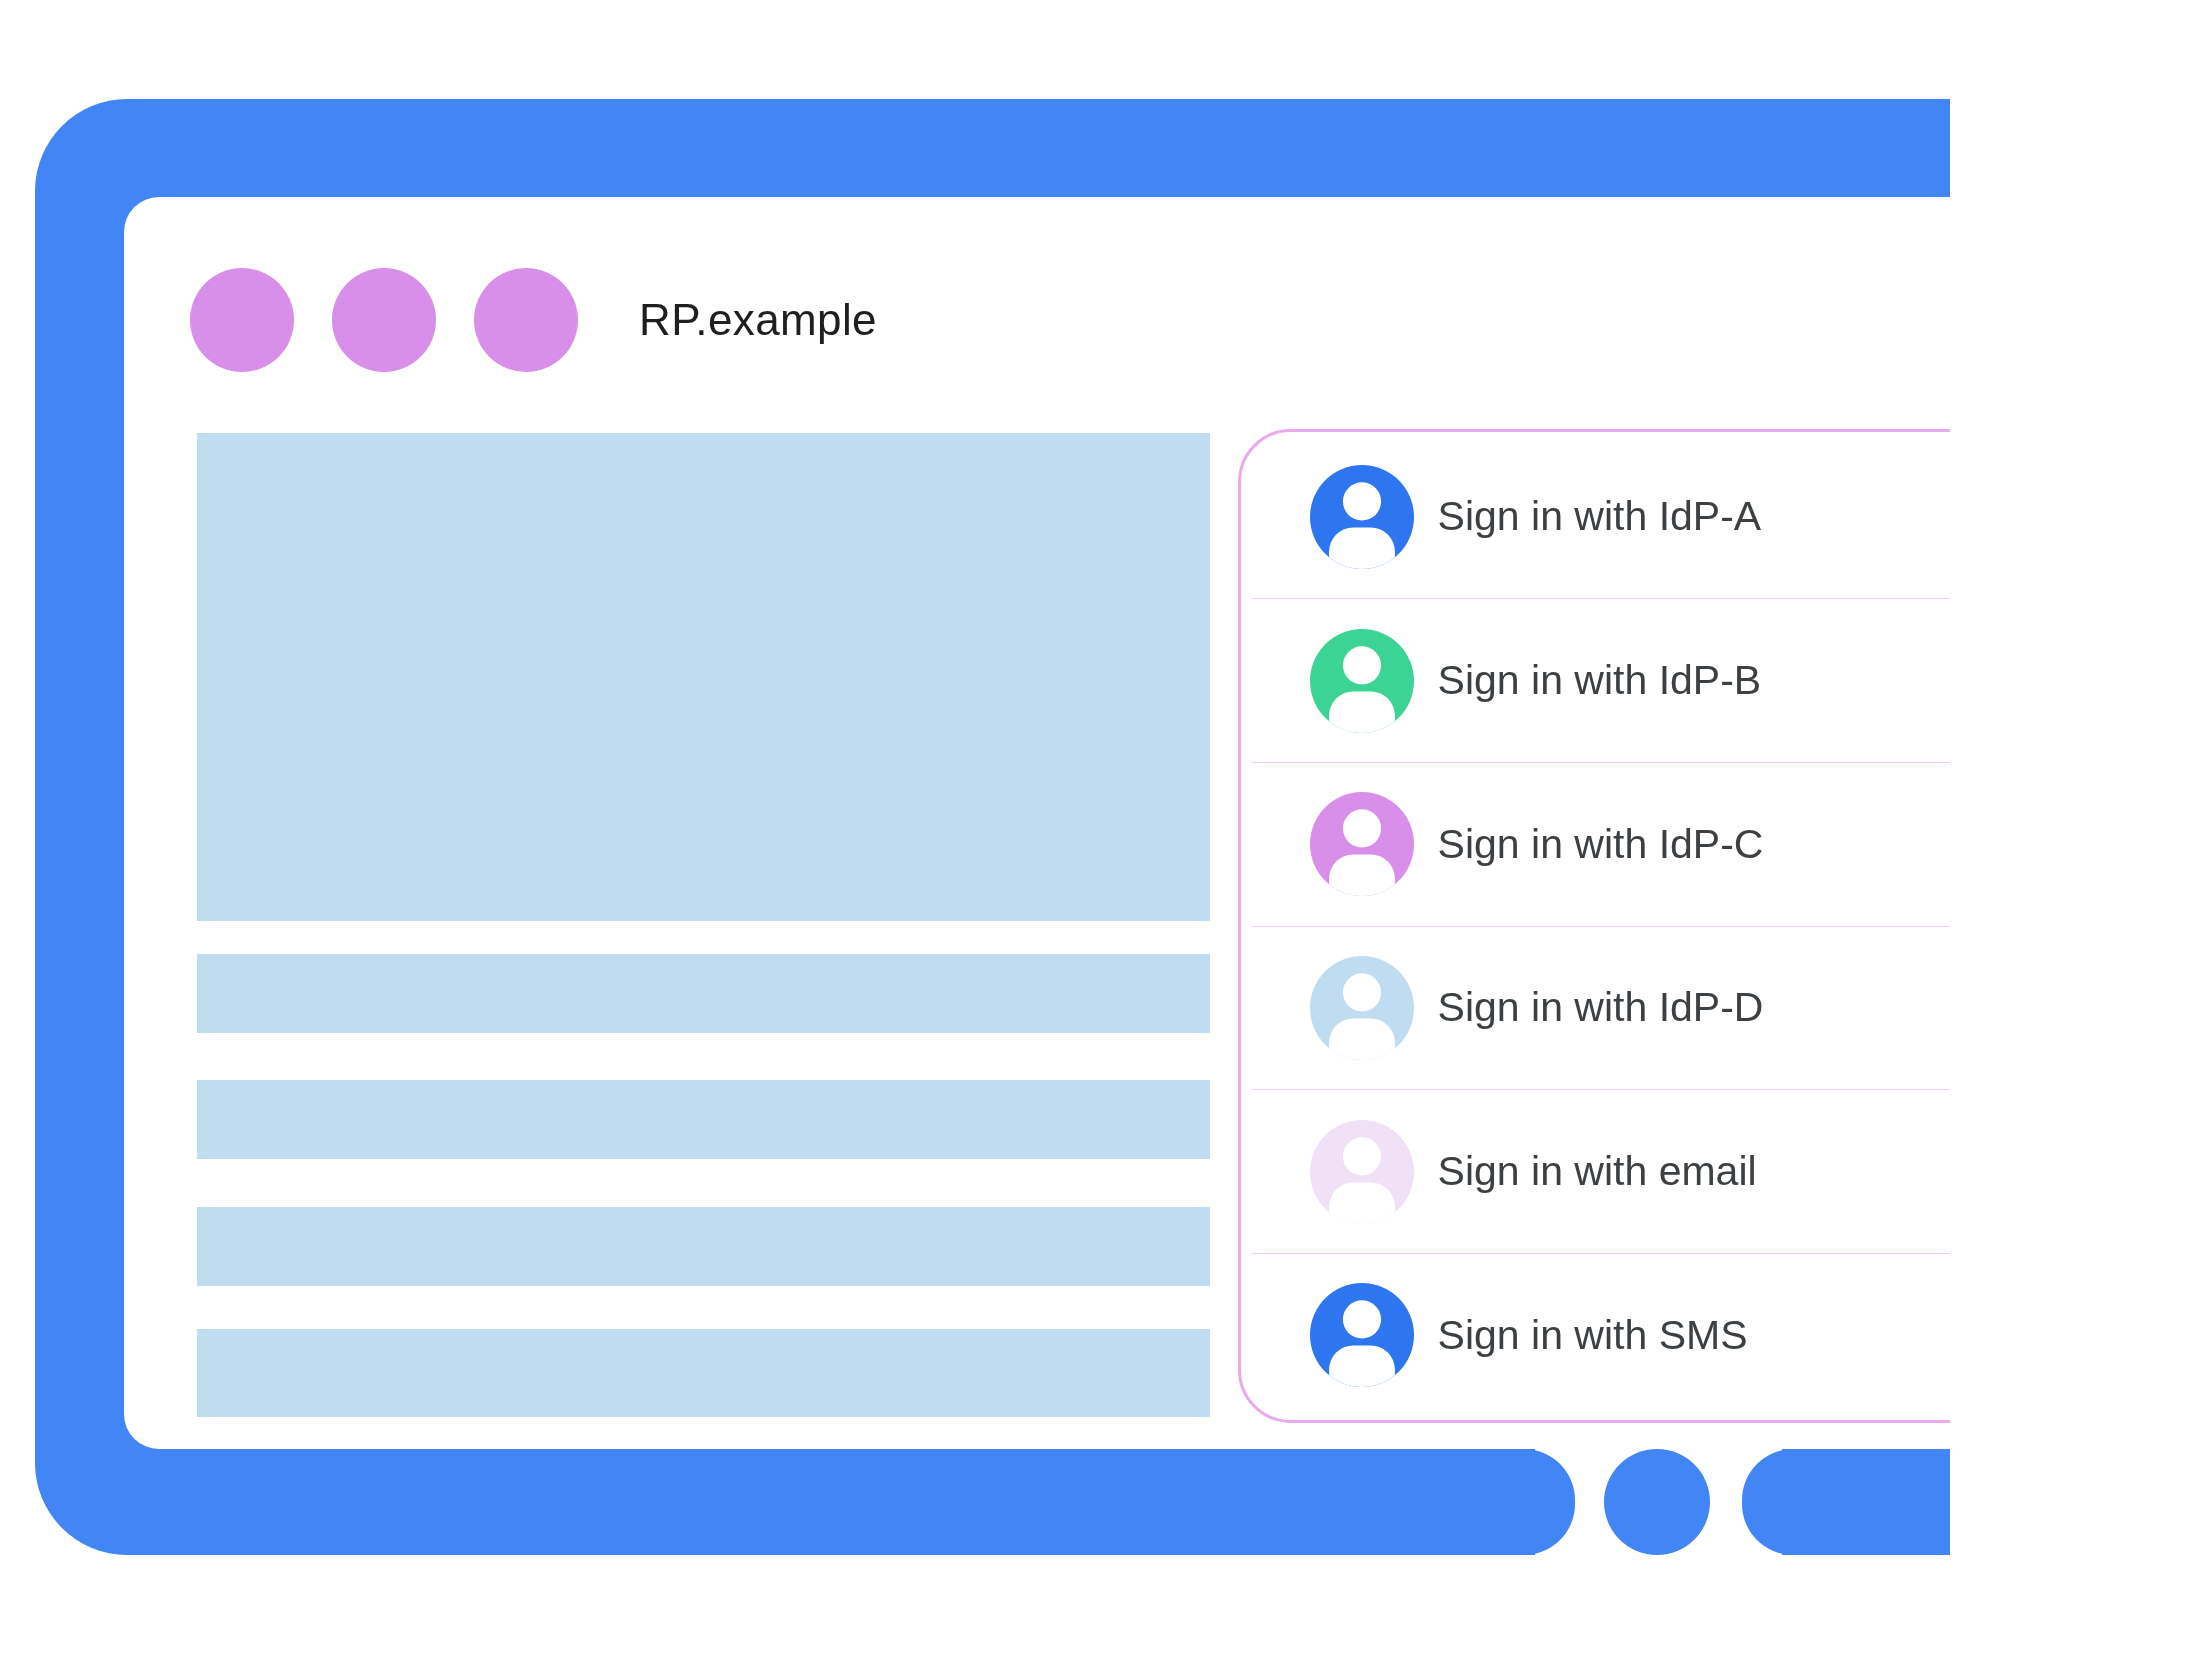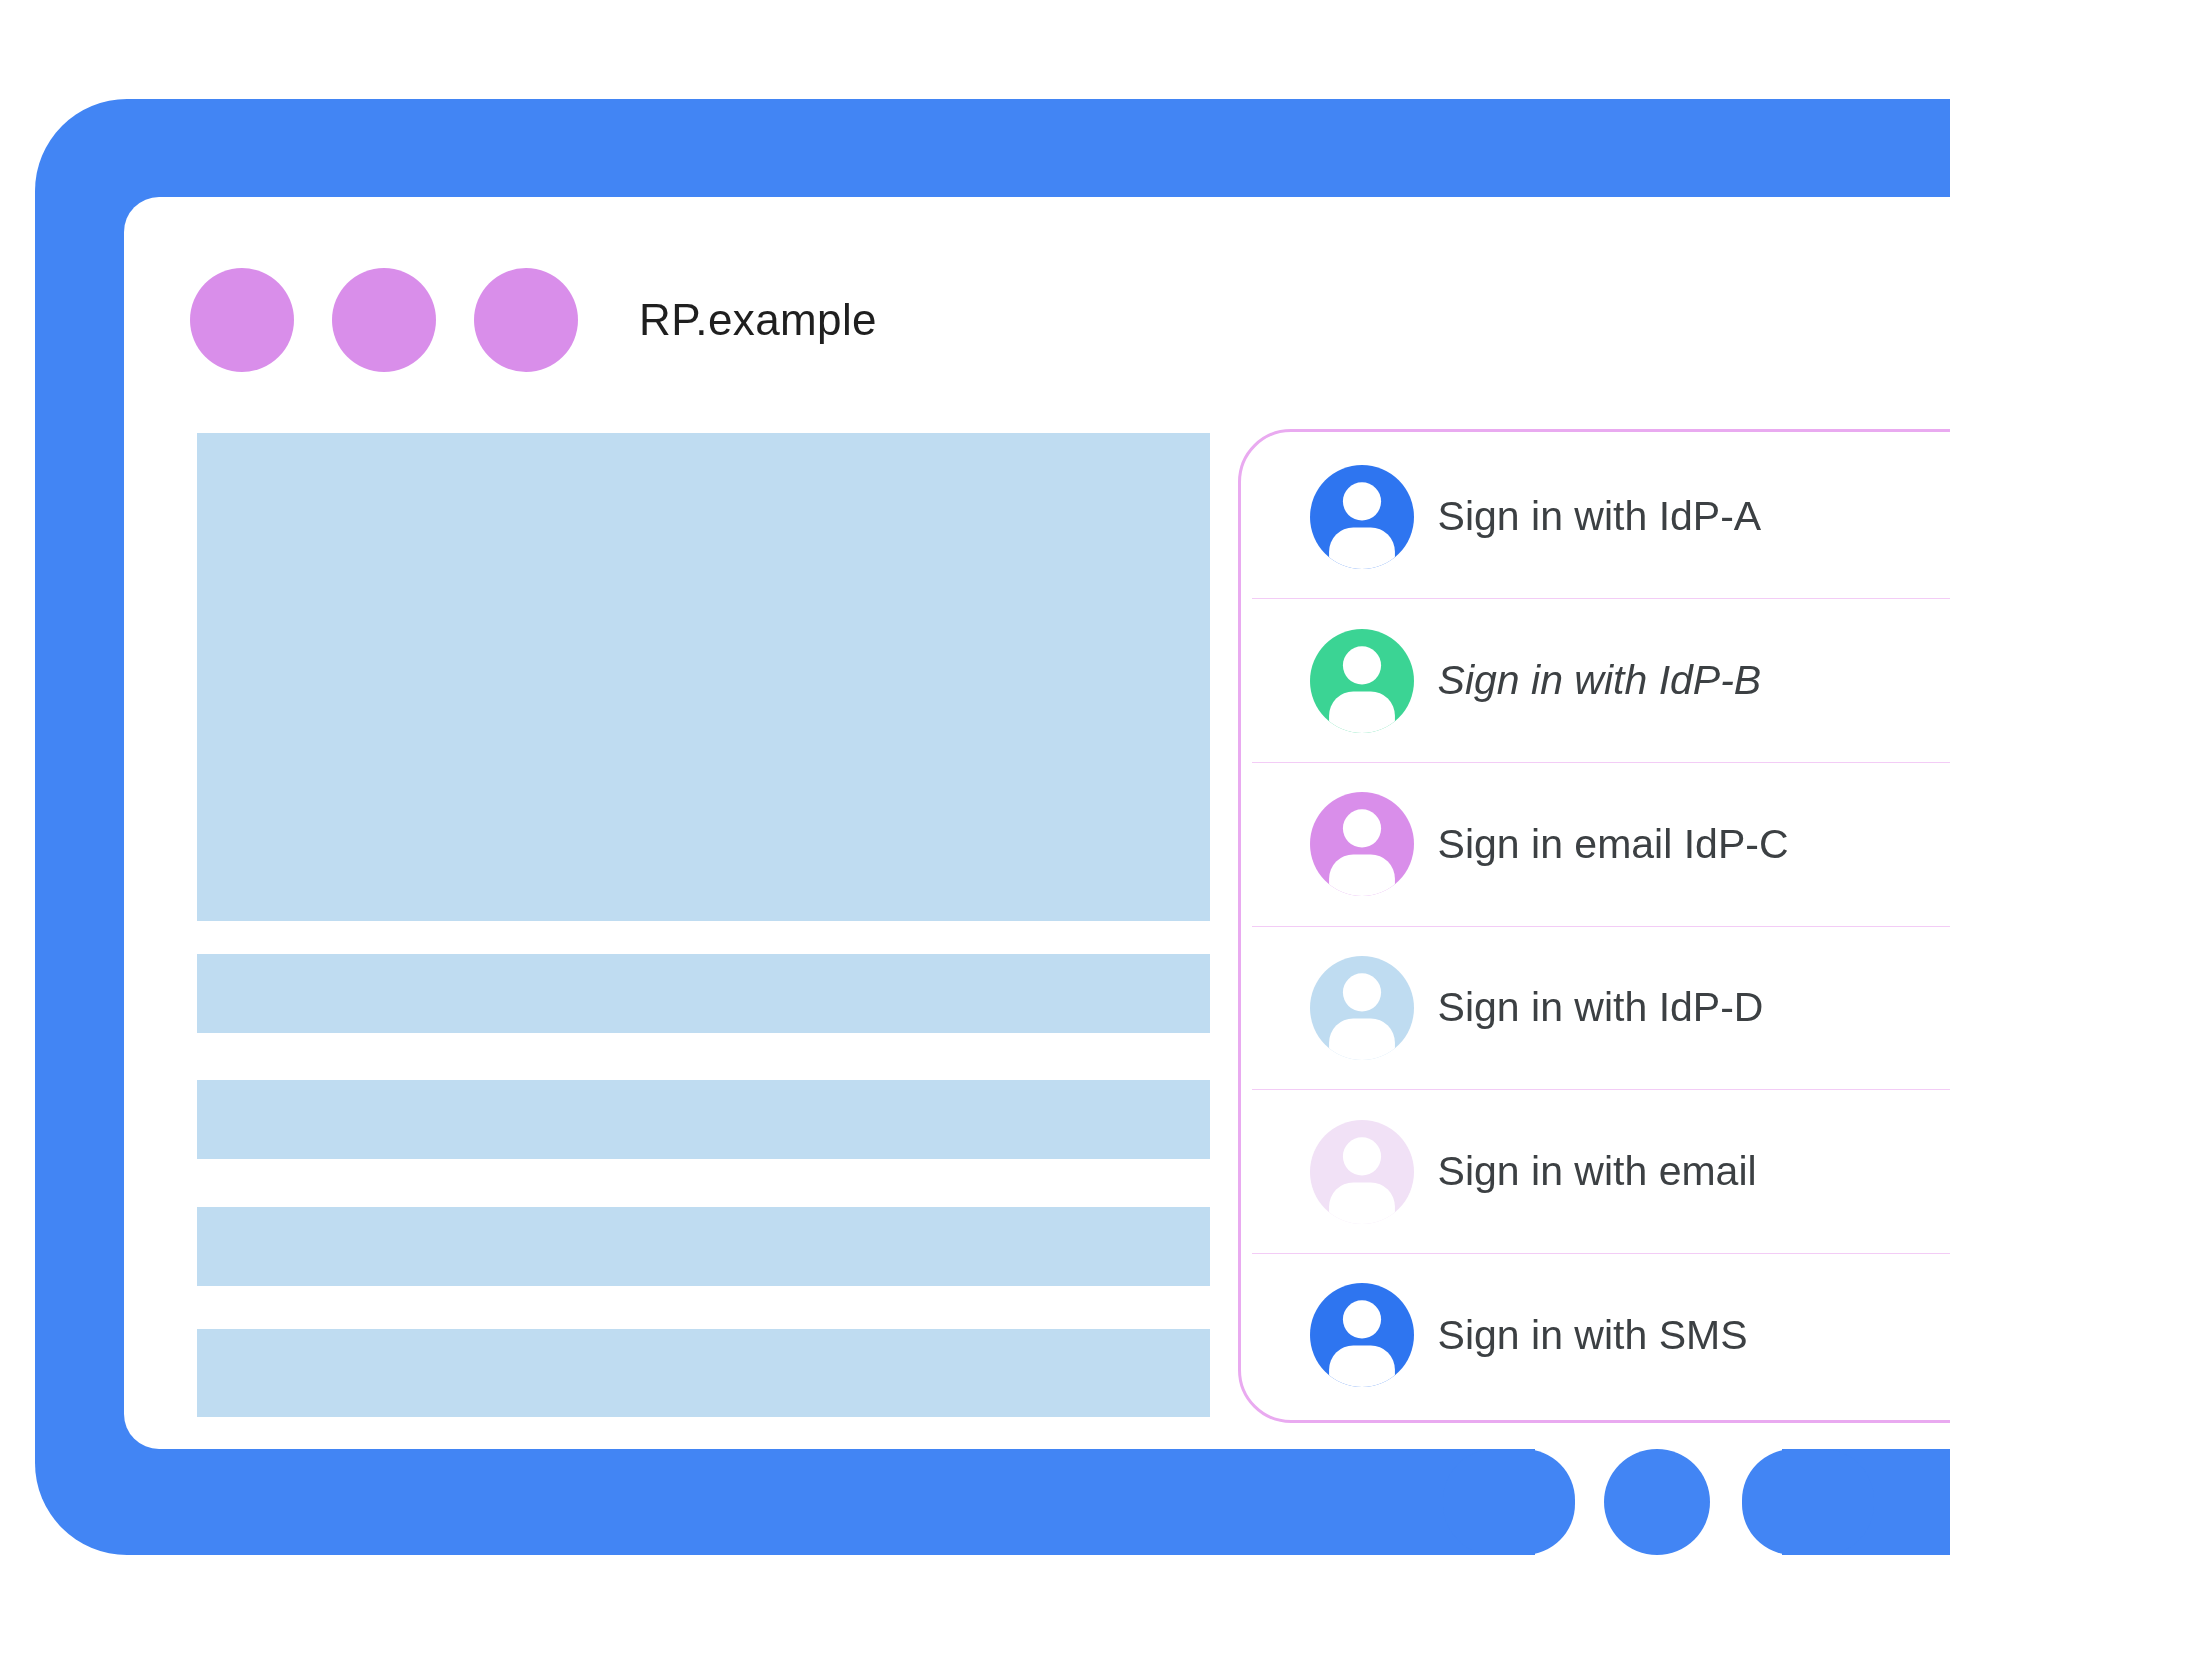--- a/index.html
+++ b/index.html
@@ -159,38 +159,38 @@
     <div class="signin-row" style="border-bottom-color: rgb(243, 204, 246);">
       <div class="avatar" style="background: rgb(46, 117, 240);">
         <span><svg viewBox="0 0 120 120">
               <circle cx="60" cy="42" r="22" fill="#ffffff"></circle>
               <rect x="22" y="72" width="76" height="64" rx="28" fill="#ffffff"></rect>
             </svg></span>
       </div>
       <span class="signin-label">Sign in with IdP-A</span>
     </div>
 
-    <div class="signin-row" style="border-bottom-color: rgb(243, 204, 246); font-style: italic;">
+    <div class="signin-row" style="border-bottom-color: rgb(243, 204, 246);">
       <div class="avatar" style="background: rgb(59, 212, 148);">
         <span><svg viewBox="0 0 120 120">
               <circle cx="60" cy="42" r="22" fill="#ffffff"></circle>
               <rect x="22" y="72" width="76" height="64" rx="28" fill="#ffffff"></rect>
             </svg></span>
       </div>
       <span class="signin-label">Sign in with IdP-B</span>
     </div>
 
     <div class="signin-row" style="border-bottom-color: rgb(243, 204, 246);">
       <div class="avatar" style="background: rgb(217, 142, 234);">
         <span><svg viewBox="0 0 120 120">
               <circle cx="60" cy="42" r="22" fill="#ffffff"></circle>
               <rect x="22" y="72" width="76" height="64" rx="28" fill="#ffffff"></rect>
             </svg></span>
       </div>
-      <span class="signin-label">Sign in email IdP-C</span>
+      <span class="signin-label">Sign in with IdP-C</span>
     </div>
 
     <div class="signin-row" style="border-bottom-color: rgb(243, 204, 246);">
       <div class="avatar" style="background: rgb(191, 220, 241);">
         <span><svg viewBox="0 0 120 120">
               <circle cx="60" cy="42" r="22" fill="#ffffff"></circle>
               <rect x="22" y="72" width="76" height="64" rx="28" fill="#ffffff"></rect>
             </svg></span>
       </div>
       <span class="signin-label">Sign in with IdP-D</span>

